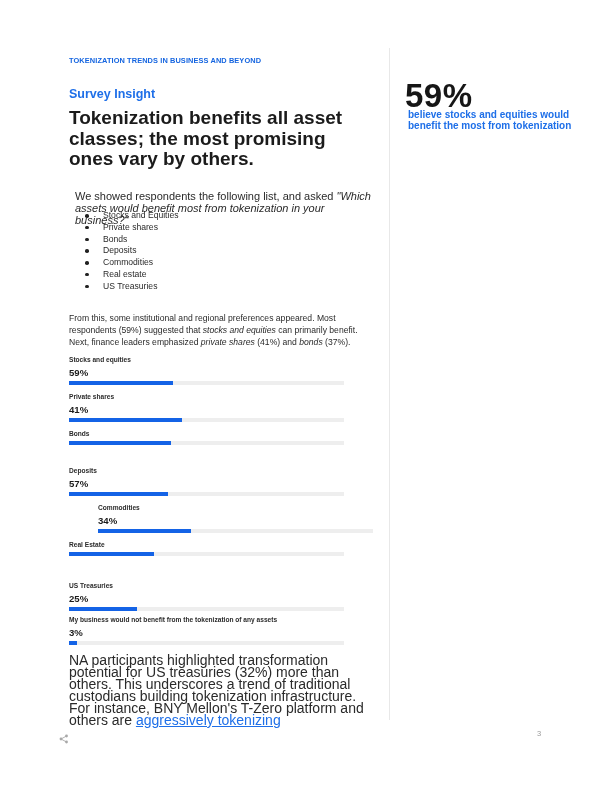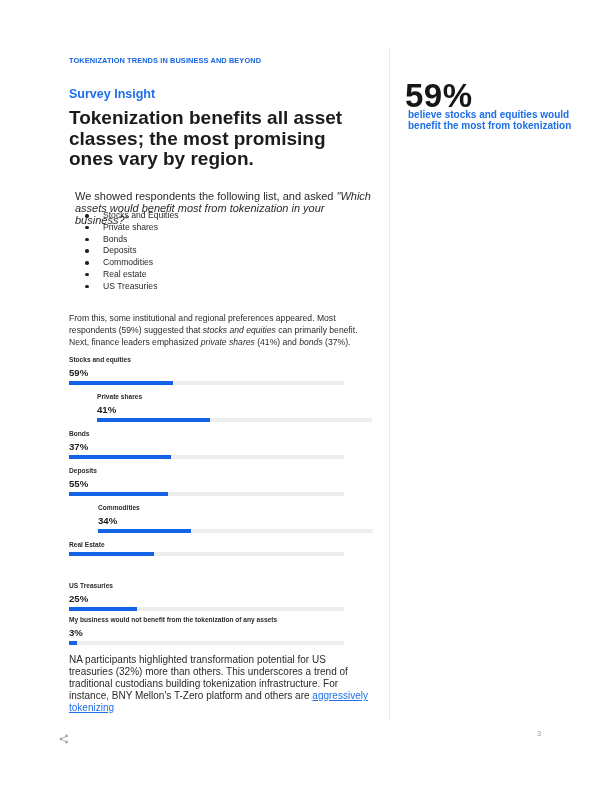--- a/index.html
+++ b/index.html
@@ -15,36 +15,36 @@
   .assets { position: absolute; left: 69px; top: 210px; margin: 0; padding: 0; list-style: none; }
   .assets li { font-size: 8.6px; line-height: 11.8px; color: #2a2a2a; position: relative; padding-left: 34px; }
   .assets li::before { content: ""; position: absolute; left: 16px; top: 4px; width: 3.5px; height: 3.5px; border-radius: 50%; background: #222; }
   .para2 { position: absolute; left: 69px; top: 312px; width: 290px; font-size: 8.6px; line-height: 12px; color: #2a2a2a; margin: 0; }
   .chart { position: absolute; left: 69px; top: 355px; width: 275px; }
   .bar-item { position: absolute; left: 0; width: 275px; }
   .bar-label { font-size: 6.6px; font-weight: 700; color: #2b2b2b; white-space: nowrap; height: 10px; line-height: 10px; }
   .bar-value { font-size: 9.6px; font-weight: 700; color: #1b1b1b; height: 12px; line-height: 12px; margin-top: 2px; }
   .bar-track { height: 3.5px; background: #eeeeee; width: 275px; position: relative; margin-top: 2px; }
   .bar-fill { position: absolute; left: 0; top: 0; height: 3.5px; background: #1463e6; }
-  .para3 { position: absolute; left: 69px; top: 654px; width: 300px; font-size: 10px; line-height: 12px; color: #2a2a2a; margin: 0; }
+  .para3 { position: absolute; left: 69px; top: 654px; width: 300px; font-size: 14px; line-height: 12px; color: #2a2a2a; margin: 0; }
   .para3 a { color: #1e6fe8; text-decoration: underline; }
   .divider { position: absolute; left: 389px; top: 48px; width: 1px; height: 672px; background: #e8e8e8; }
   .stat-big { position: absolute; left: 405px; top: 78px; font-size: 33px; font-weight: 700; color: #161616; letter-spacing: 0.5px; line-height: 36px; }
   .stat-caption { position: absolute; left: 408px; top: 110px; width: 170px; font-size: 10px; line-height: 10.5px; font-weight: 700; color: #1e6fe8; margin: 0; }
   .footer-icon { position: absolute; left: 59px; top: 730px; width: 10px; height: 10px; }
   .page-num { position: absolute; left: 537px; top: 729px; font-size: 7.5px; color: #9a9a9a; }
 </style>
 </head>
 <body>
 
 <div>
   <div class="eyebrow">TOKENIZATION TRENDS IN BUSINESS AND BEYOND</div>
 
   <div class="section-label">Survey Insight</div>
-  <h1 class="title">Tokenization benefits all asset classes; the most promising ones vary by region.</h1>
+  <h1 class="title">Tokenization benefits all asset classes; the most promising ones vary by others.</h1>
 
   <p class="intro"><span>We showed respondents the following list, and asked </span><em>"Which assets would benefit most from tokenization in your business?"</em></p>
 
   <ul class="assets">
     <li>Stocks and Equities</li>
     <li>Private shares</li>
     <li>Bonds</li>
     <li>Deposits</li>
     <li>Commodities</li>
     <li>Real estate</li>
@@ -54,37 +54,36 @@
   <p class="para2"><span>From this, some institutional and regional preferences appeared. Most respondents (59%) suggested that </span><em>stocks and equities</em><span> can primarily benefit. Next, finance leaders emphasized </span><em>private shares</em><span> (41%) and </span><em>bonds</em><span> (37%).</span></p>
 
   <div class="chart" id="chart">
       <div class="bar-item" style="top: 0px;">
         <div class="bar-label">Stocks and equities</div>
         <div class="bar-value">59%</div>
         <div class="bar-track" style="background: rgb(238, 238, 238);">
           <div class="bar-fill" style="width: 104px; background: rgb(20, 99, 230);"></div>
         </div>
       </div>
-      <div class="bar-item" style="top: 37px; margin-left: 28px;">
+      <div class="bar-item" style="top: 37px;">
         <div class="bar-label">Private shares</div>
         <div class="bar-value">41%</div>
         <div class="bar-track" style="background: rgb(238, 238, 238);">
           <div class="bar-fill" style="width: 113px; background: rgb(20, 99, 230);"></div>
         </div>
       </div>
       <div class="bar-item" style="top: 74px;">
         <div class="bar-label">Bonds</div>
-        <div class="bar-value">37%</div>
         <div class="bar-track" style="background: rgb(238, 238, 238);">
           <div class="bar-fill" style="width: 102px; background: rgb(20, 99, 230);"></div>
         </div>
       </div>
       <div class="bar-item" style="top: 111px;">
         <div class="bar-label">Deposits</div>
-        <div class="bar-value">55%</div>
+        <div class="bar-value">57%</div>
         <div class="bar-track" style="background: rgb(238, 238, 238);">
           <div class="bar-fill" style="width: 99px; background: rgb(20, 99, 230);"></div>
         </div>
       </div>
       <div class="bar-item" style="top: 148px; margin-left: 29px;">
         <div class="bar-label">Commodities</div>
         <div class="bar-value">34%</div>
         <div class="bar-track" style="background: rgb(238, 238, 238);">
           <div class="bar-fill" style="width: 93px; background: rgb(20, 99, 230);"></div>
         </div>

